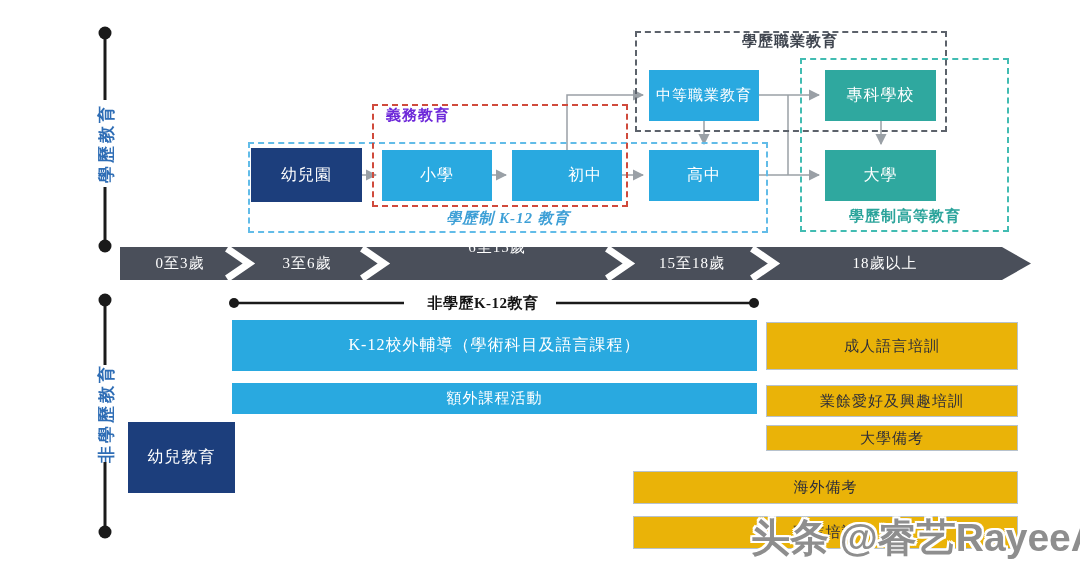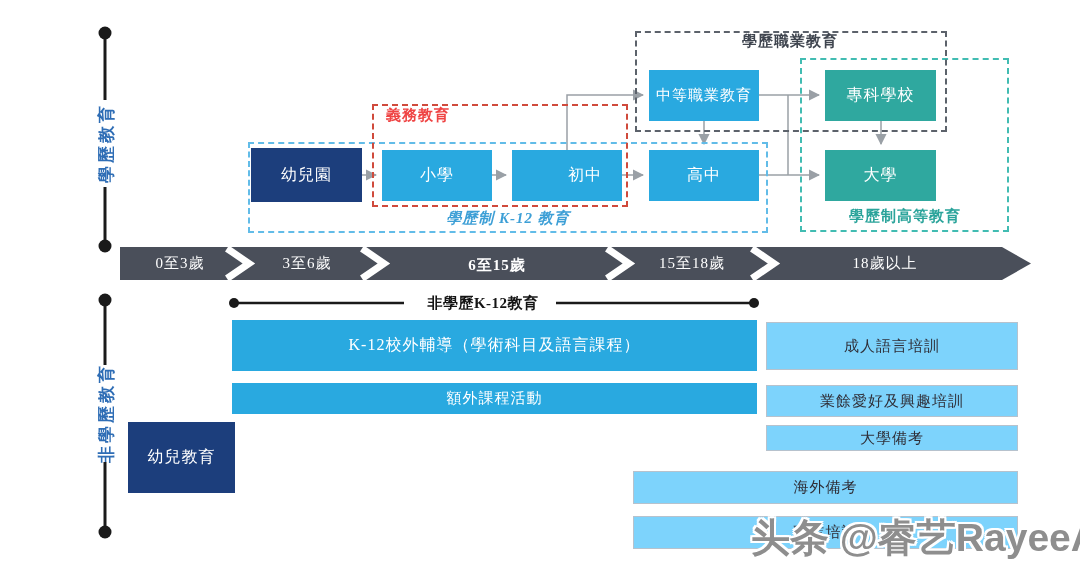--- a/index.html
+++ b/index.html
@@ -15,35 +15,35 @@
   }
   .blue{background:#29A9E0;}
   .navy{background:#1C3E7C;}
   .teal{background:#2FA89F;}
   .dashed{z-index:2;border-style:dashed;border-width:2px;background:transparent;}
   .dashed.red{border-color:#D04A3C;}
   .dashed.lblue{border-color:#62BCE8;}
   .dashed.gray{border-color:#5C626B;}
   .dashed.dteal{border-color:#41BCB2;}
   .glabel{z-index:5;font-weight:bold;font-size:15px;letter-spacing:1px;text-align:center;}
-  .glabel.red{color:#ef4444;text-align:left;}
+  .glabel.red{color:#6d28d9;text-align:left;}
   .glabel.lblue{color:#3D9FD6;font-style:italic;}
   .glabel.gray{color:#3F454F;}
   .glabel.dteal{color:#2BA49B;}
   .vlabel{
     z-index:5;color:#2E6DB5;font-weight:bold;font-size:17px;letter-spacing:3px;
     text-align:center;transform:rotate(-90deg);transform-origin:center;
   }
   .tl-label{
     z-index:5;color:#ffffff;font-size:15px;text-align:center;
     height:33px;line-height:33px;letter-spacing:1px;
   }
   .grayBox{
     z-index:4;display:flex;align-items:center;justify-content:center;
-    background:#7dd3fc;border:1px solid #B7C2CD;color:#2F2F38;
+    background:#eab308;border:1px solid #B7C2CD;color:#2F2F38;
     font-size:15px;letter-spacing:1px;
   }
   .railLabel{
     z-index:5;color:#141414;font-weight:600;font-size:15px;text-align:center;letter-spacing:0.5px;
   }
   .watermark{
     z-index:9;position:absolute;left:751px;top:511px;
     font-family:"Liberation Sans","DejaVu Sans",sans-serif;
     font-weight:bold;font-size:39px;color:#8E8E8E;white-space:nowrap;
     text-shadow:-2px -2px 0 #fff,2px -2px 0 #fff,-2px 2px 0 #fff,2px 2px 0 #fff,
@@ -121,21 +121,21 @@
   <div class="abs node navy" style="left:251px;top:148px;width:111px;height:54px;">幼兒園</div>
   <div class="abs node blue" style="left:382px;top:150px;width:110px;height:51px;">小學</div>
   <div class="abs node blue" style="left:512px;top:150px;width:110px;height:51px;padding-left:36px;">初中</div>
   <div class="abs node blue" style="left:649px;top:150px;width:110px;height:51px;">高中</div>
   <div class="abs node blue" style="left:649px;top:70px;width:110px;height:51px;font-size:15px;">中等職業教育</div>
   <div class="abs node teal" style="left:825px;top:70px;width:111px;height:51px;">專科學校</div>
   <div class="abs node teal" style="left:825px;top:150px;width:111px;height:51px;">大學</div>
 
   <div class="abs tl-label" style="left:110px;top:247px;width:140px;">0至3歲</div>
   <div class="abs tl-label" style="left:237px;top:247px;width:140px;">3至6歲</div>
-  <div class="abs tl-label" style="left:427px;top:249px;width:140px;font-weight:bold;">6至15歲</div>
+  <div class="abs tl-label" style="left:427px;top:231px;width:140px;">6至15歲</div>
   <div class="abs tl-label" style="left:622px;top:247px;width:140px;">15至18歲</div>
   <div class="abs tl-label" style="left:815px;top:247px;width:140px;">18歲以上</div>
 
   <div class="abs node blue" style="left:232px;top:320px;width:525px;height:51px;">K-12校外輔導（學術科目及語言課程）</div>
   <div class="abs node blue" style="left:232px;top:383px;width:525px;height:31px;font-size:15px;">額外課程活動</div>
   <div class="abs node navy" style="left:128px;top:422px;width:107px;height:71px;">幼兒教育</div>
 
   <div class="abs grayBox" style="left:766px;top:322px;width:252px;height:48px;">成人語言培訓</div>
   <div class="abs grayBox" style="left:766px;top:385px;width:252px;height:32px;">業餘愛好及興趣培訓</div>
   <div class="abs grayBox" style="left:766px;top:425px;width:252px;height:26px;">大學備考</div>

